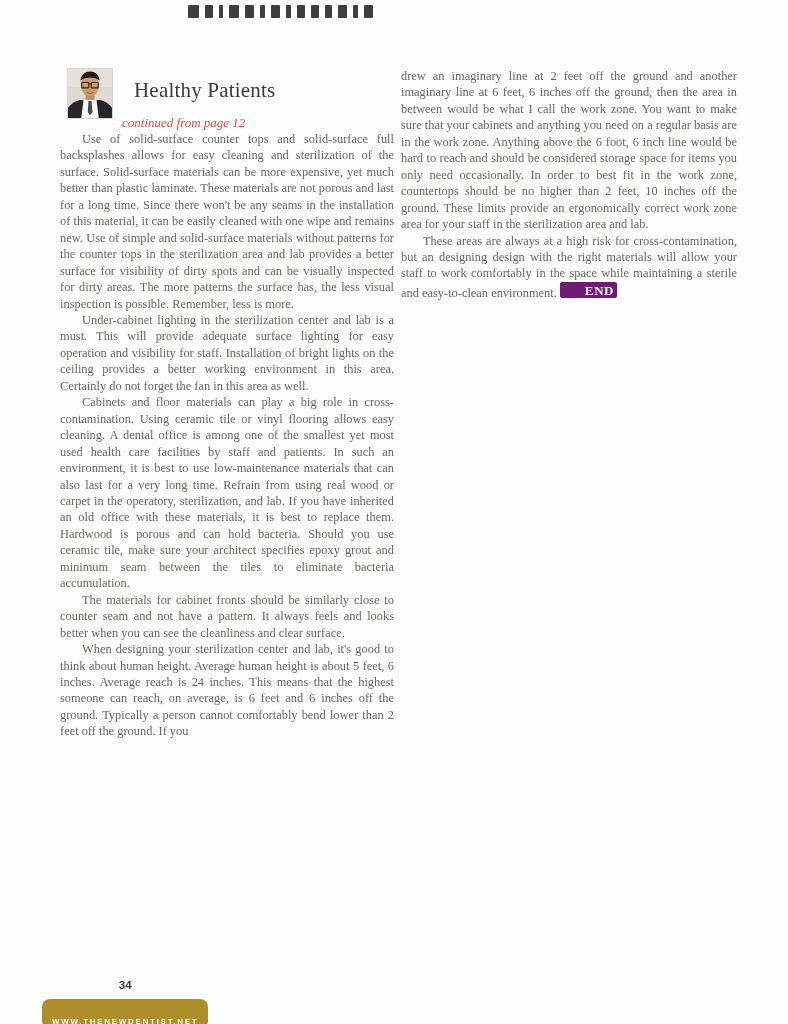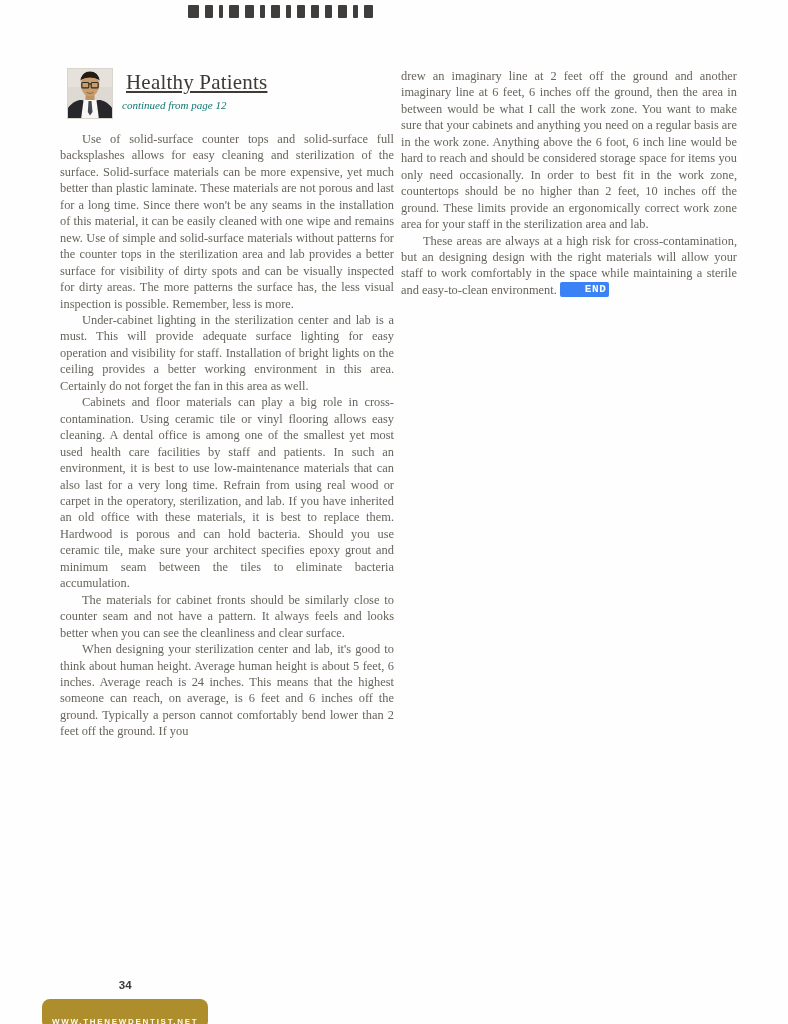--- a/index.html
+++ b/index.html
@@ -44,53 +44,52 @@
     background: #dcd8d2;
   }
   .headshot svg { display: block; }
   .header-text {
     position: absolute;
     left: 122px;
     top: 66px;
     width: 280px;
   }
   .article-title {
-    margin: 4px;
+    margin: 12px;
     font-size: 21px;
     font-weight: normal;
     letter-spacing: 0.2px;
     color: #3e3b35;
-    text-decoration: underline;
   }
   .article-subtitle {
     margin: 3px 0 12px 0;
     font-style: italic;
-    font-size: 11px;
-    color: #0f766e;
+    font-size: 13px;
+    color: #ef4444;
   }
 
   
   .col {
     position: absolute;
     color: #68645c;
     font-size: 12.4px;
     line-height: 16.45px;
     text-align: justify;
   }
   .col1 { left: 60px;  top: 131px; width: 334px; }
   .col2 { left: 401px; top: 68px;  width: 336px; }
   .col p { margin: 0; text-indent: 22px; }
   .col p.no-indent { text-indent: 0; }
 
   .end-badge {
     display: inline-block;
-    background: #3b82f6;
+    background: #701a75;
     color: #fffef4;
-    font-family: Liberation Mono, monospace;
-    font-size: 11px;
+    font-family: Liberation Serif, serif;
+    font-size: 13px;
     font-weight: bold;
     letter-spacing: 0.6px;
     line-height: 1;
     padding: 2px 3px 1.5px 3px;
     border-radius: 2px;
     margin-left: 3px;
     vertical-align: 1.5px;
   }
 
   

